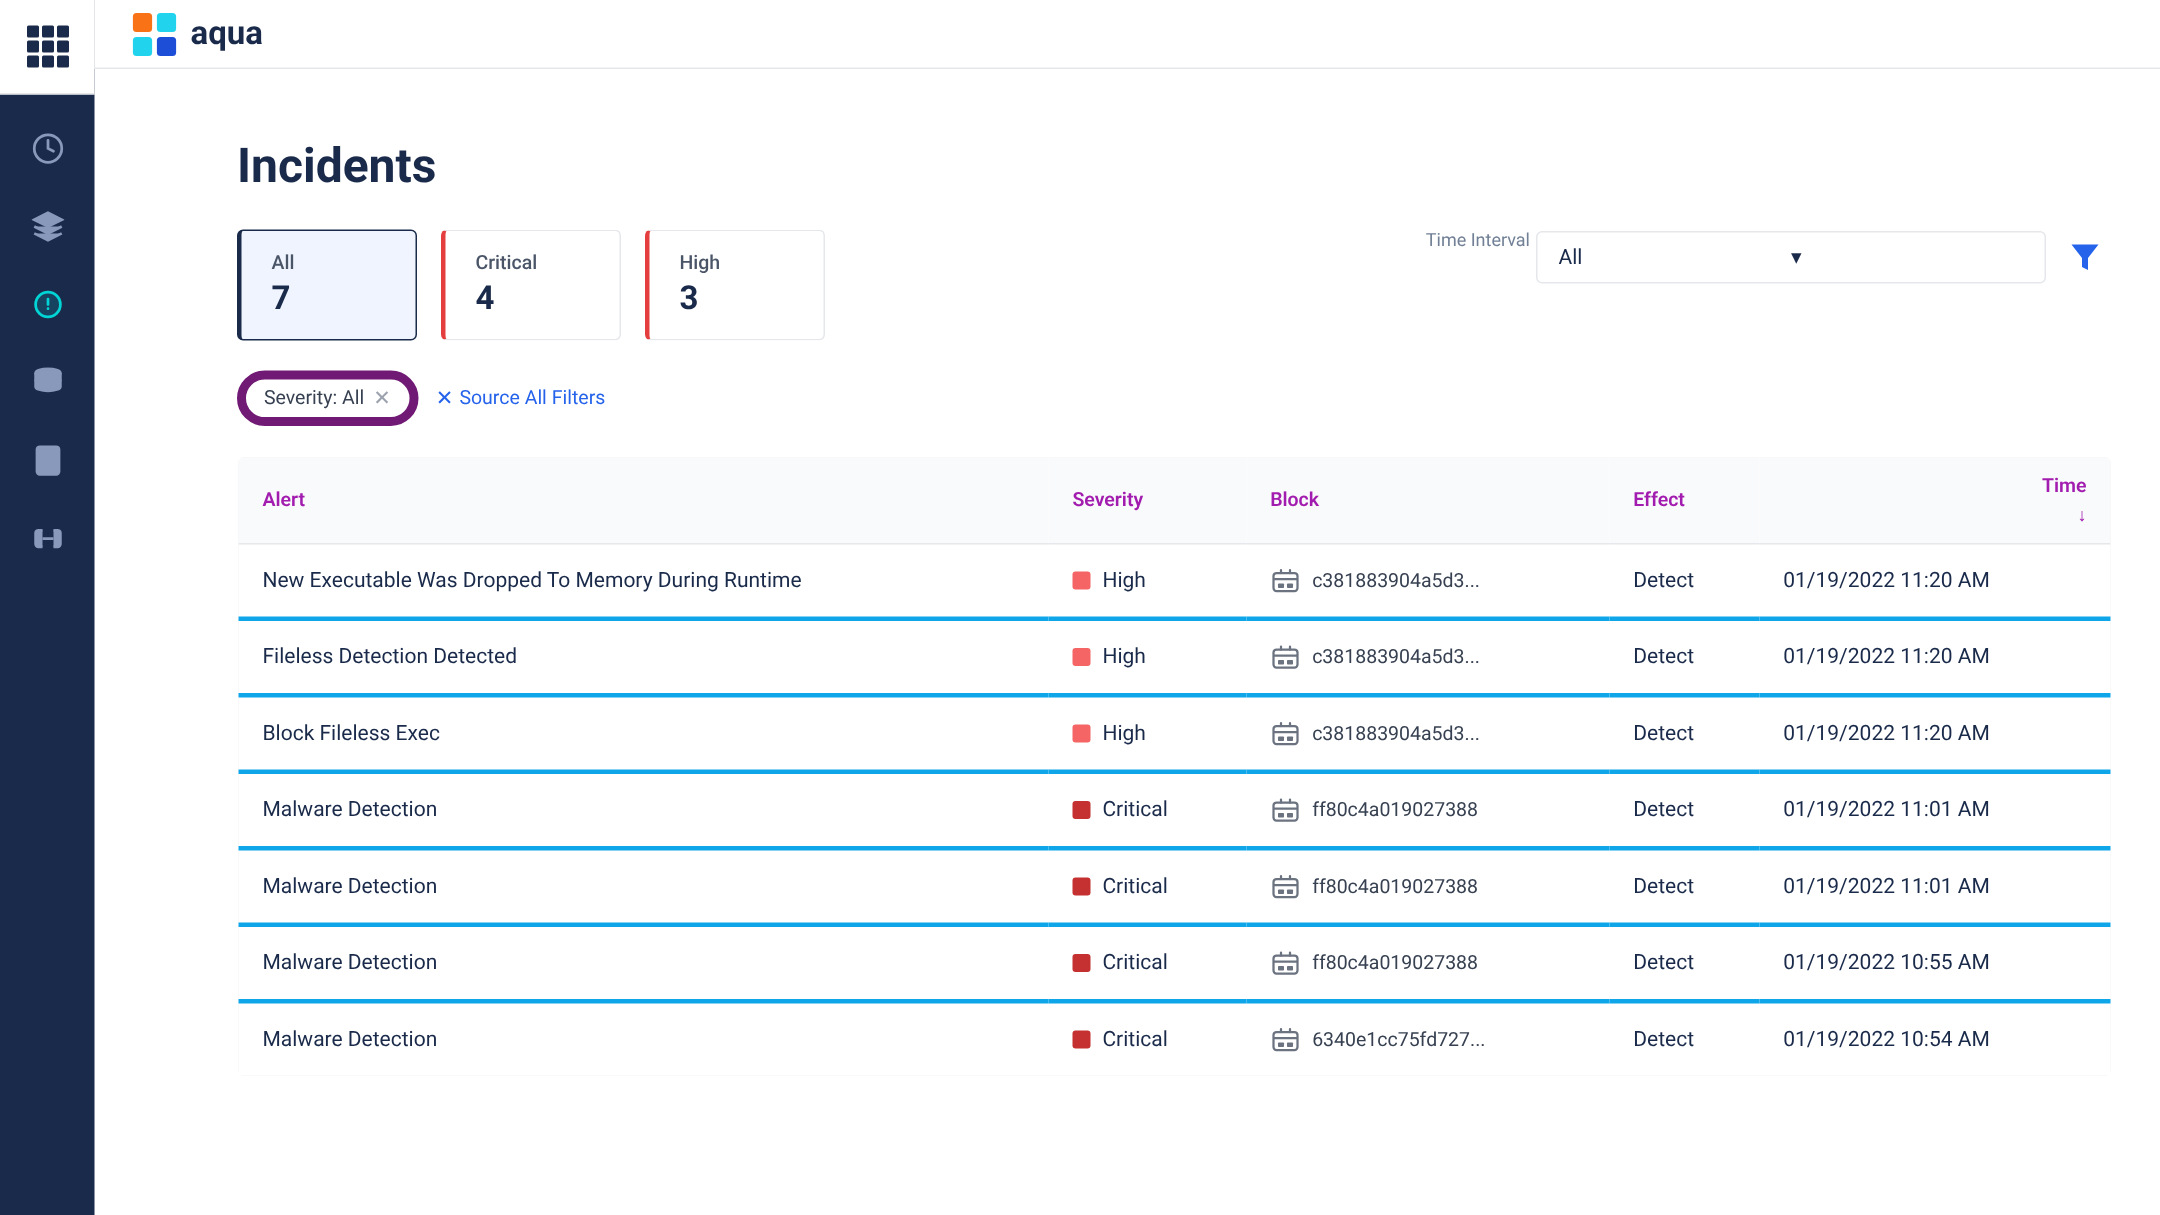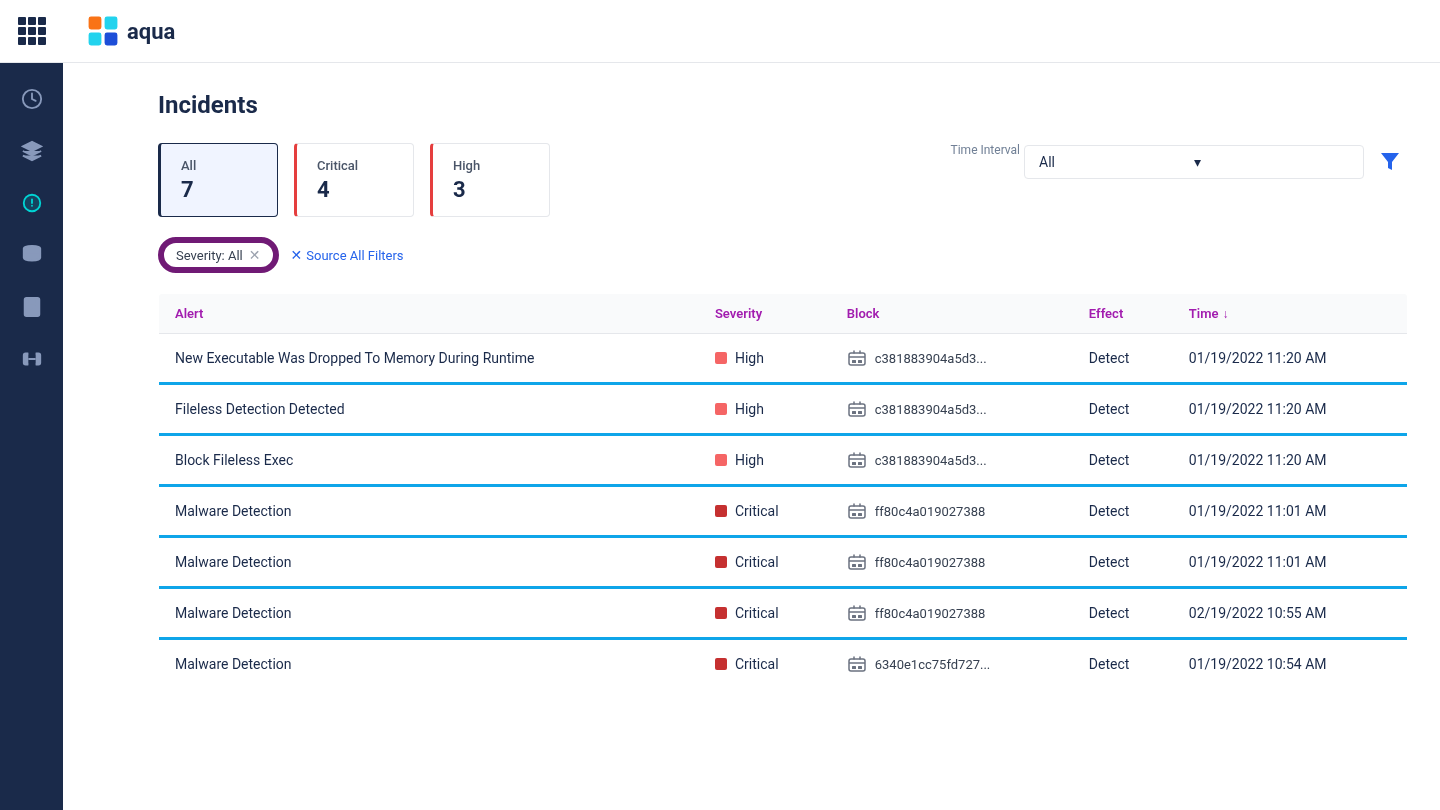--- a/index.html
+++ b/index.html
@@ -50,21 +50,21 @@
       cursor: pointer;
       color: #8899bb;
     }
     .sidebar-item.active { color: #00d4d4; }
     .sidebar-icon svg { width: 22px; height: 22px; fill: currentColor; }
 
     
     .header {
       position: absolute;
       top: 0; left: 63px; right: 0;
-      height: 63px;
+      height: 46px;
       background: #fff;
       border-bottom: 1px solid #e5e7eb;
       display: flex;
       align-items: center;
       padding: 0 24px;
     }
     .aqua-logo {
       display: flex; align-items: center; gap: 8px;
       font-size: 22px; font-weight: 700; color: #1a2a4a;
     }
@@ -74,21 +74,21 @@
     .main {
       margin-left: 63px;
       margin-top: 63px;
       flex: 1;
       padding: 28px 32px;
       overflow-y: auto;
       background: #fff;
     }
 
     .page-title {
-      font-size: 24px;
+      font-size: 32px;
       font-weight: 700;
       color: #1a2a4a;
       margin-bottom: 24px;
     }
     .summary-card {
       min-width: 120px;
       padding: 14px 20px;
       border: 1px solid #e5e7eb;
       border-radius: 4px;
       margin-right: 8px;
@@ -232,22 +232,23 @@
       gap: 8px;
       font-size: 13px;
       color: #374151;
     }
     .source-icon {
       width: 20px; height: 20px;
       flex-shrink: 0;
     }
     .th-time {
       display: flex;
-      align-items: center;
+      align-items: flex-end;
       gap: 4px;
+      flex-direction: column;
     }
     .sort-arrow { font-size: 12px; }
 
     .summary-and-filter {
       display: flex;
       align-items: flex-start;
       gap: 0;
       margin-bottom: 20px;
       flex-wrap: wrap;
     }
@@ -549,21 +550,21 @@
         <rect x="2" y="5" width="16" height="12" rx="2" stroke="#6b7280" stroke-width="1.5" fill="none"></rect>
         <path d="M2 9h16" stroke="#6b7280" stroke-width="1.5"></path>
         <path d="M7 5V3M13 5V3" stroke="#6b7280" stroke-width="1.5" stroke-linecap="round"></path>
         <rect x="5" y="12" width="4" height="3" rx="0.5" fill="#6b7280"></rect>
         <rect x="11" y="12" width="4" height="3" rx="0.5" fill="#6b7280"></rect>
       </svg>
       <span>ff80c4a019027388</span>
     </div>
           </td>
           <td>Detect</td>
-          <td>02/19/2022 10:55 AM</td>
+          <td>01/19/2022 10:55 AM</td>
         </tr>
         <tr style="cursor: pointer;">
           <td>Malware Detection</td>
           <td>
             <div class="severity-badge">
               <span class="severity-dot critical"></span>
               <span>Critical</span>
             </div>
           </td>
           <td>

